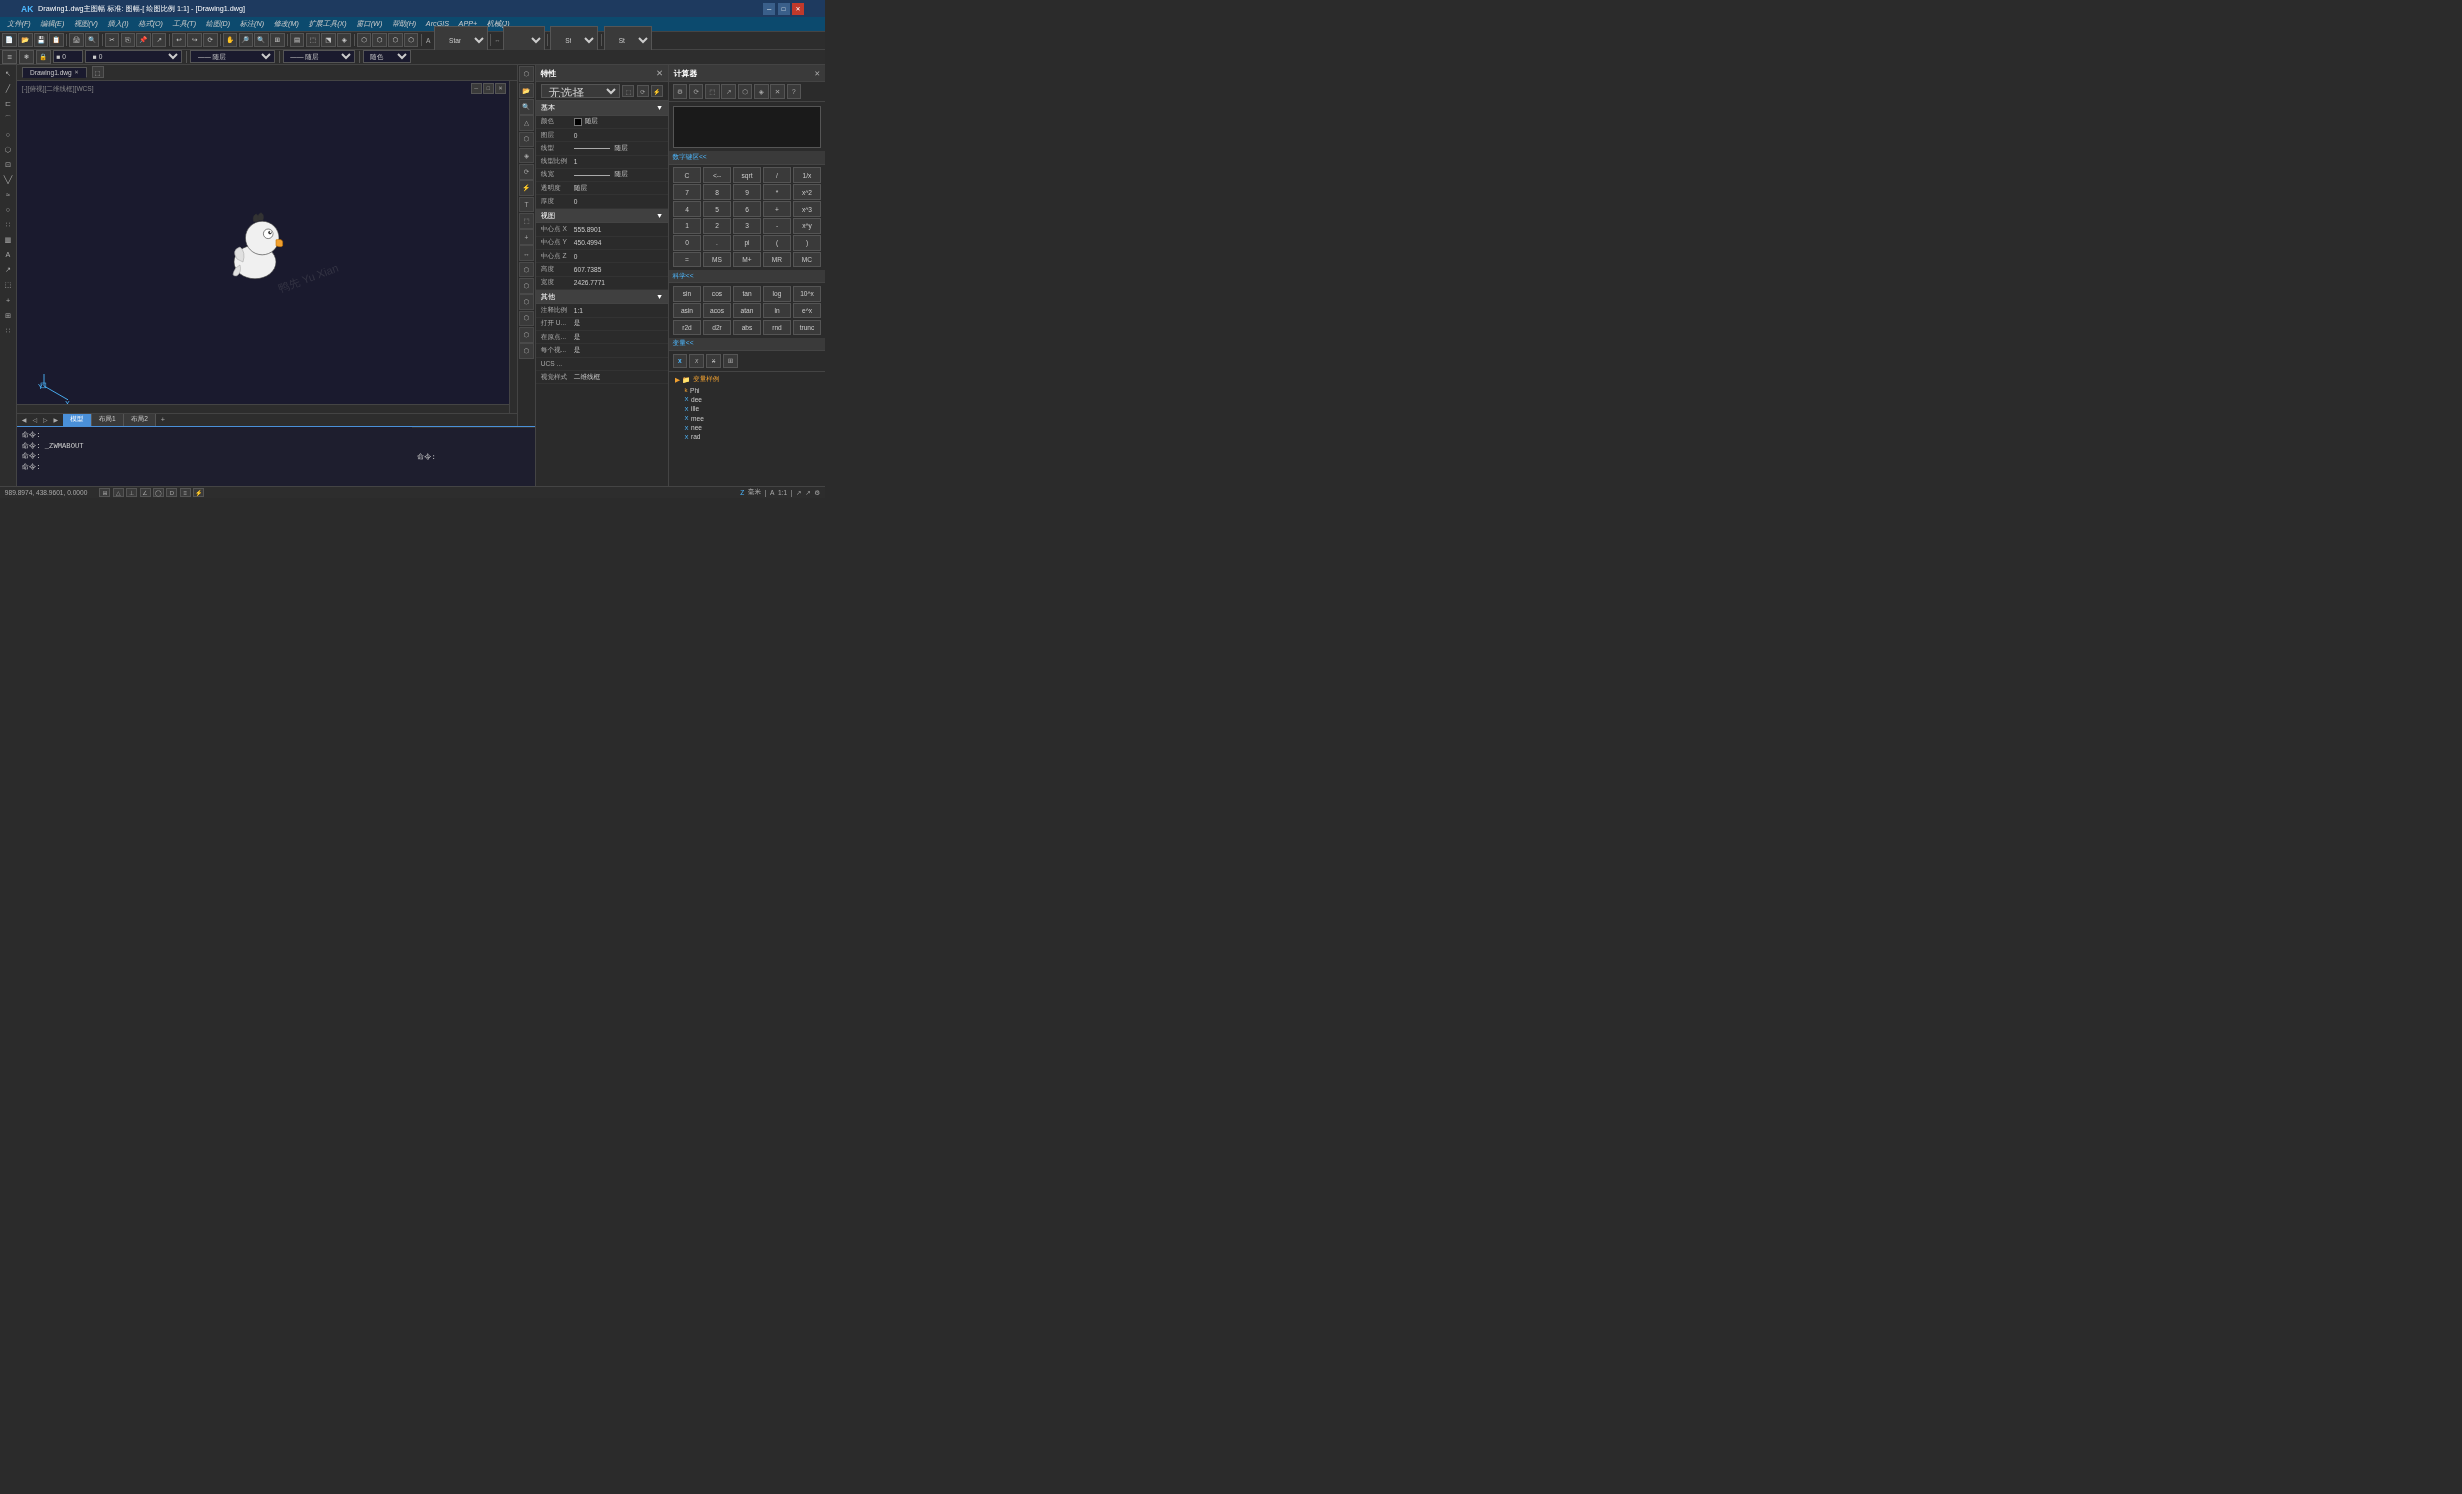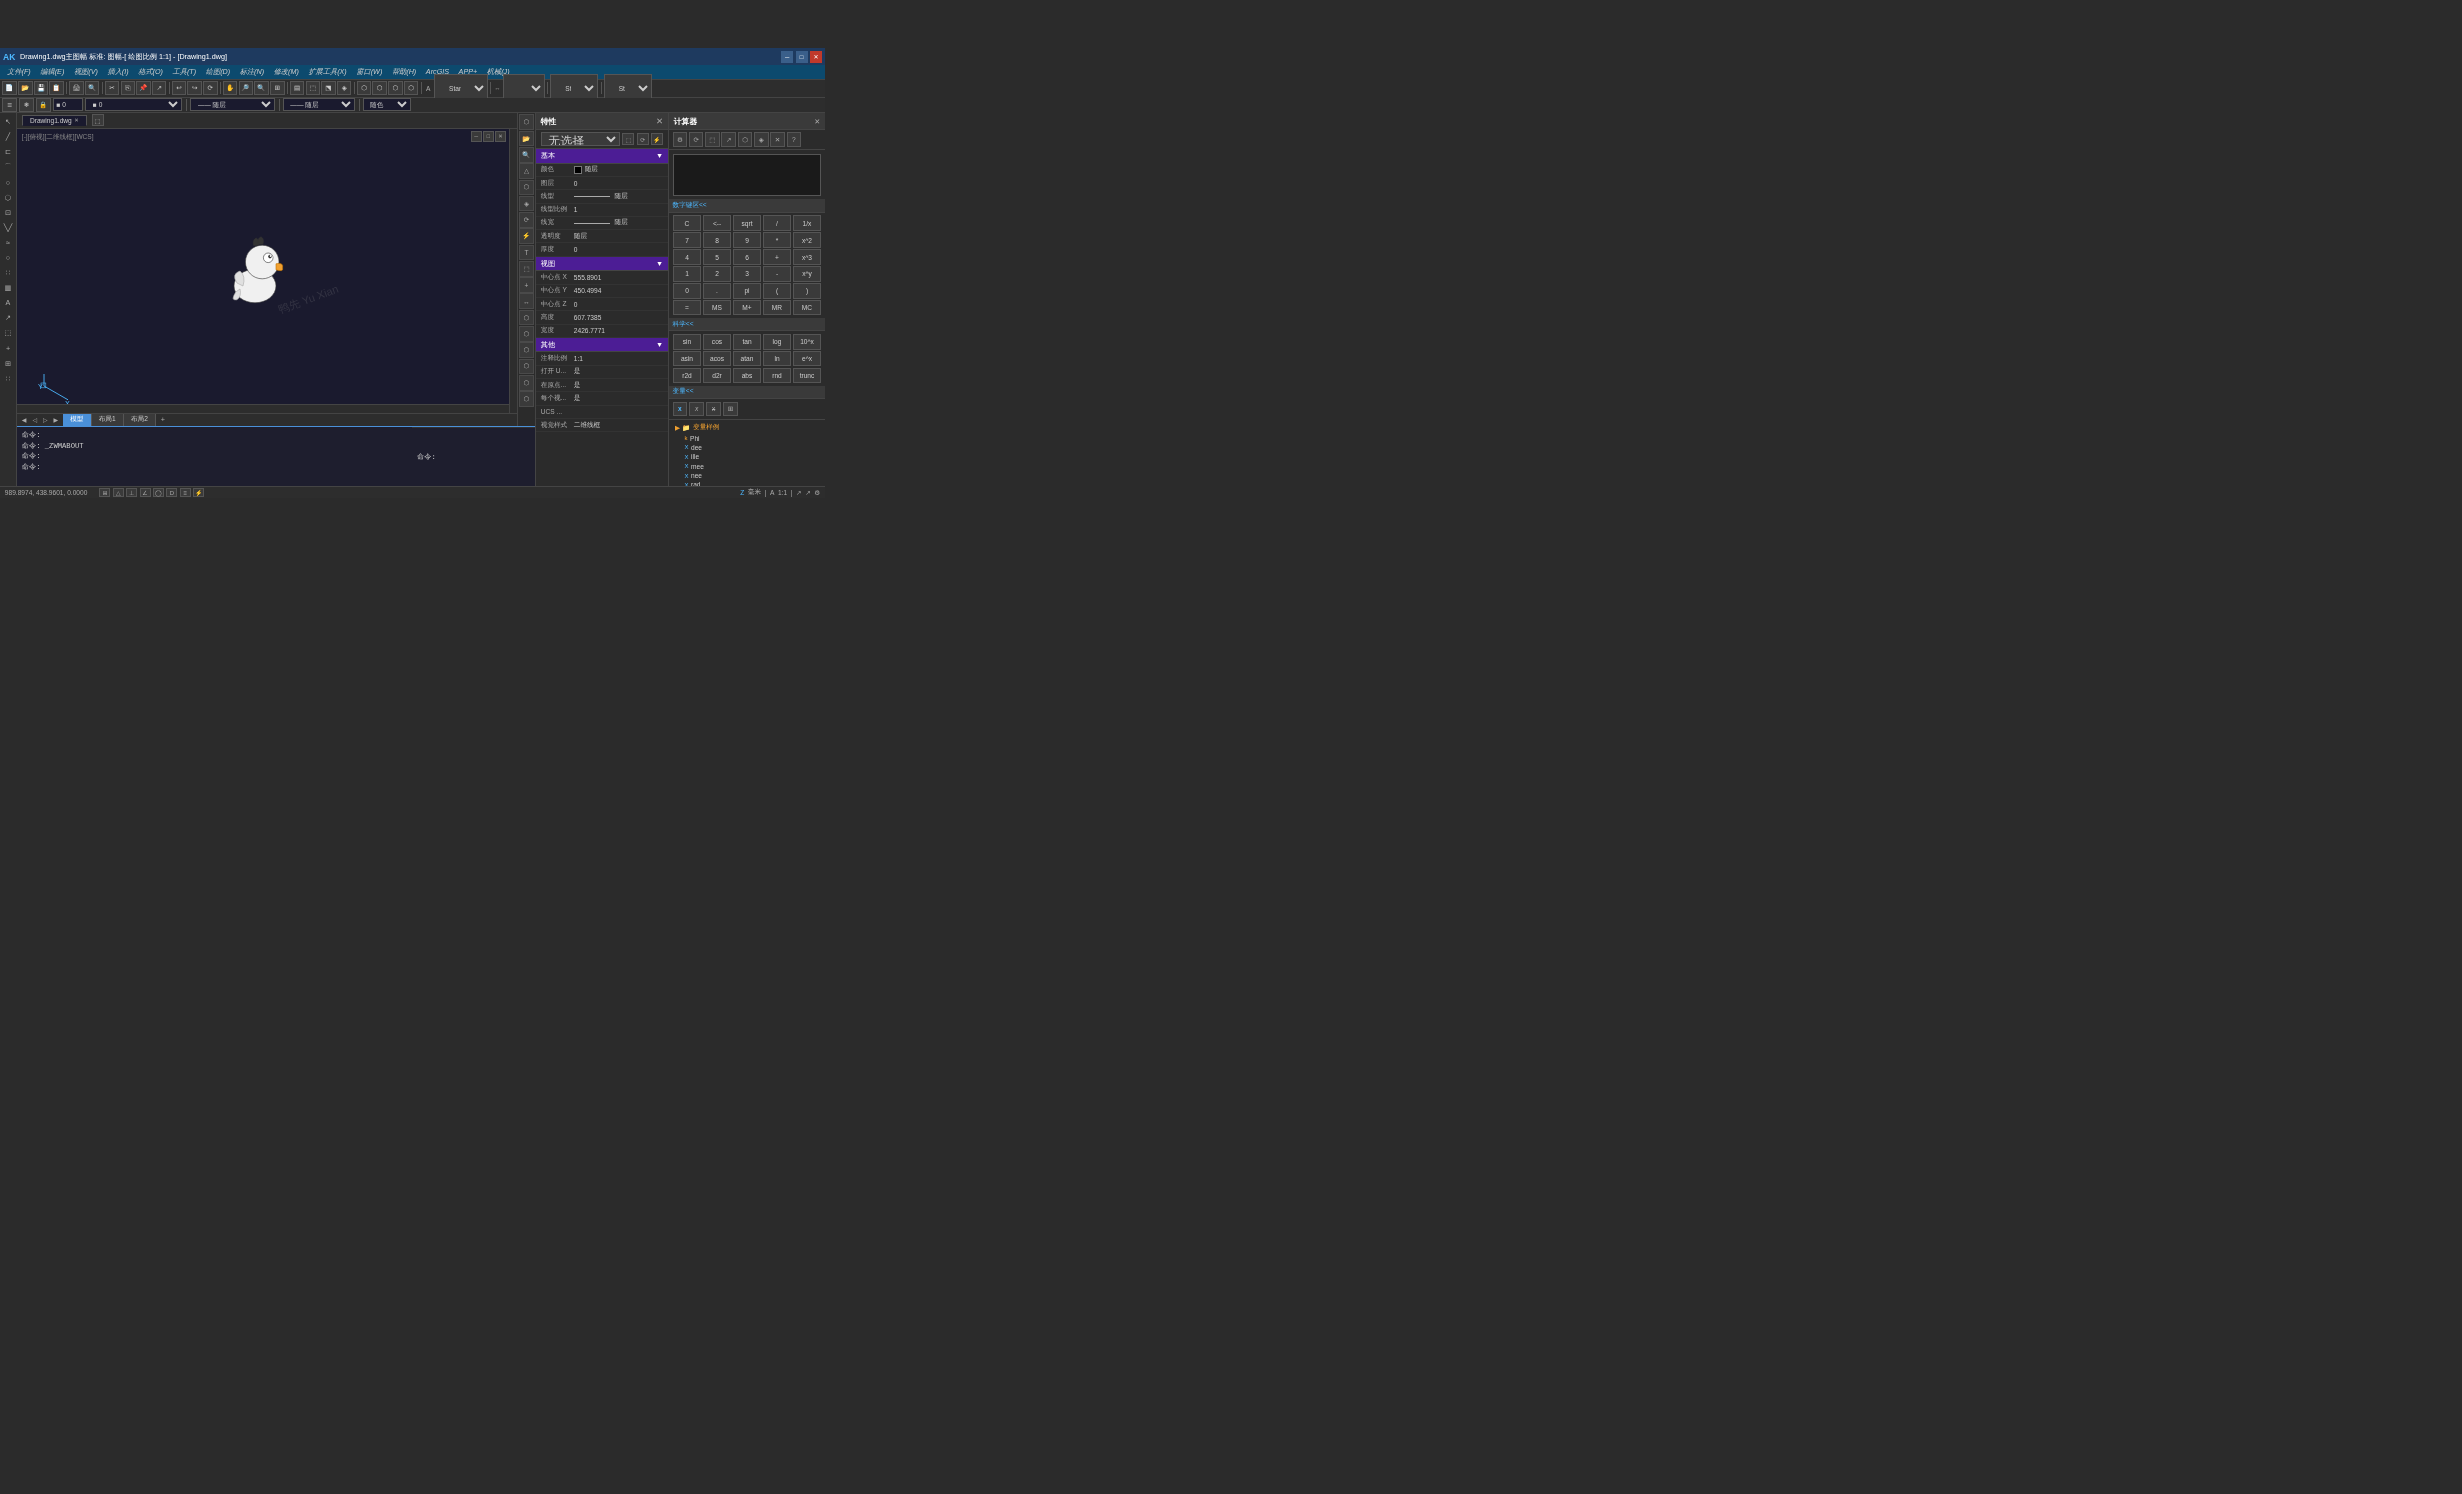--- a/index.html
+++ b/index.html
@@ -13,24 +13,23 @@
       overflow: hidden;
       user-select: none;
     }
 
     
     .title-bar {
       height: 17px;
       background: #1e3a5f;
       display: flex;
       align-items: center;
-      padding: 0 3px;
+      padding: 0 21px;
       color: #fff;
       font-size: 7.2px;
-      margin-top: 48px;
     }
     .title-bar-logo {
       color: #4db8ff;
       font-weight: bold;
       margin-right: 4.8px;
       font-size: 8.5px;
     }
     .title-bar-text { flex: 1; }
     .title-bar-controls {
       display: flex;
@@ -302,21 +301,21 @@
       width: 12px; height: 12px;
       background: #3a3a3a;
       border: 0.6px solid #555;
       color: #aaa;
       cursor: pointer;
       display: flex; align-items: center; justify-content: center;
       font-size: 6px;
     }
 
     .section-header {
-      background: #4c1d95;
+      background: #404040;
       padding: 1.8px 4.8px;
       display: flex;
       align-items: center;
       justify-content: space-between;
       border-bottom: 0.6px solid #444;
       color: #fff;
       cursor: pointer;
       text-align: right;
     }
     .prop-row {

